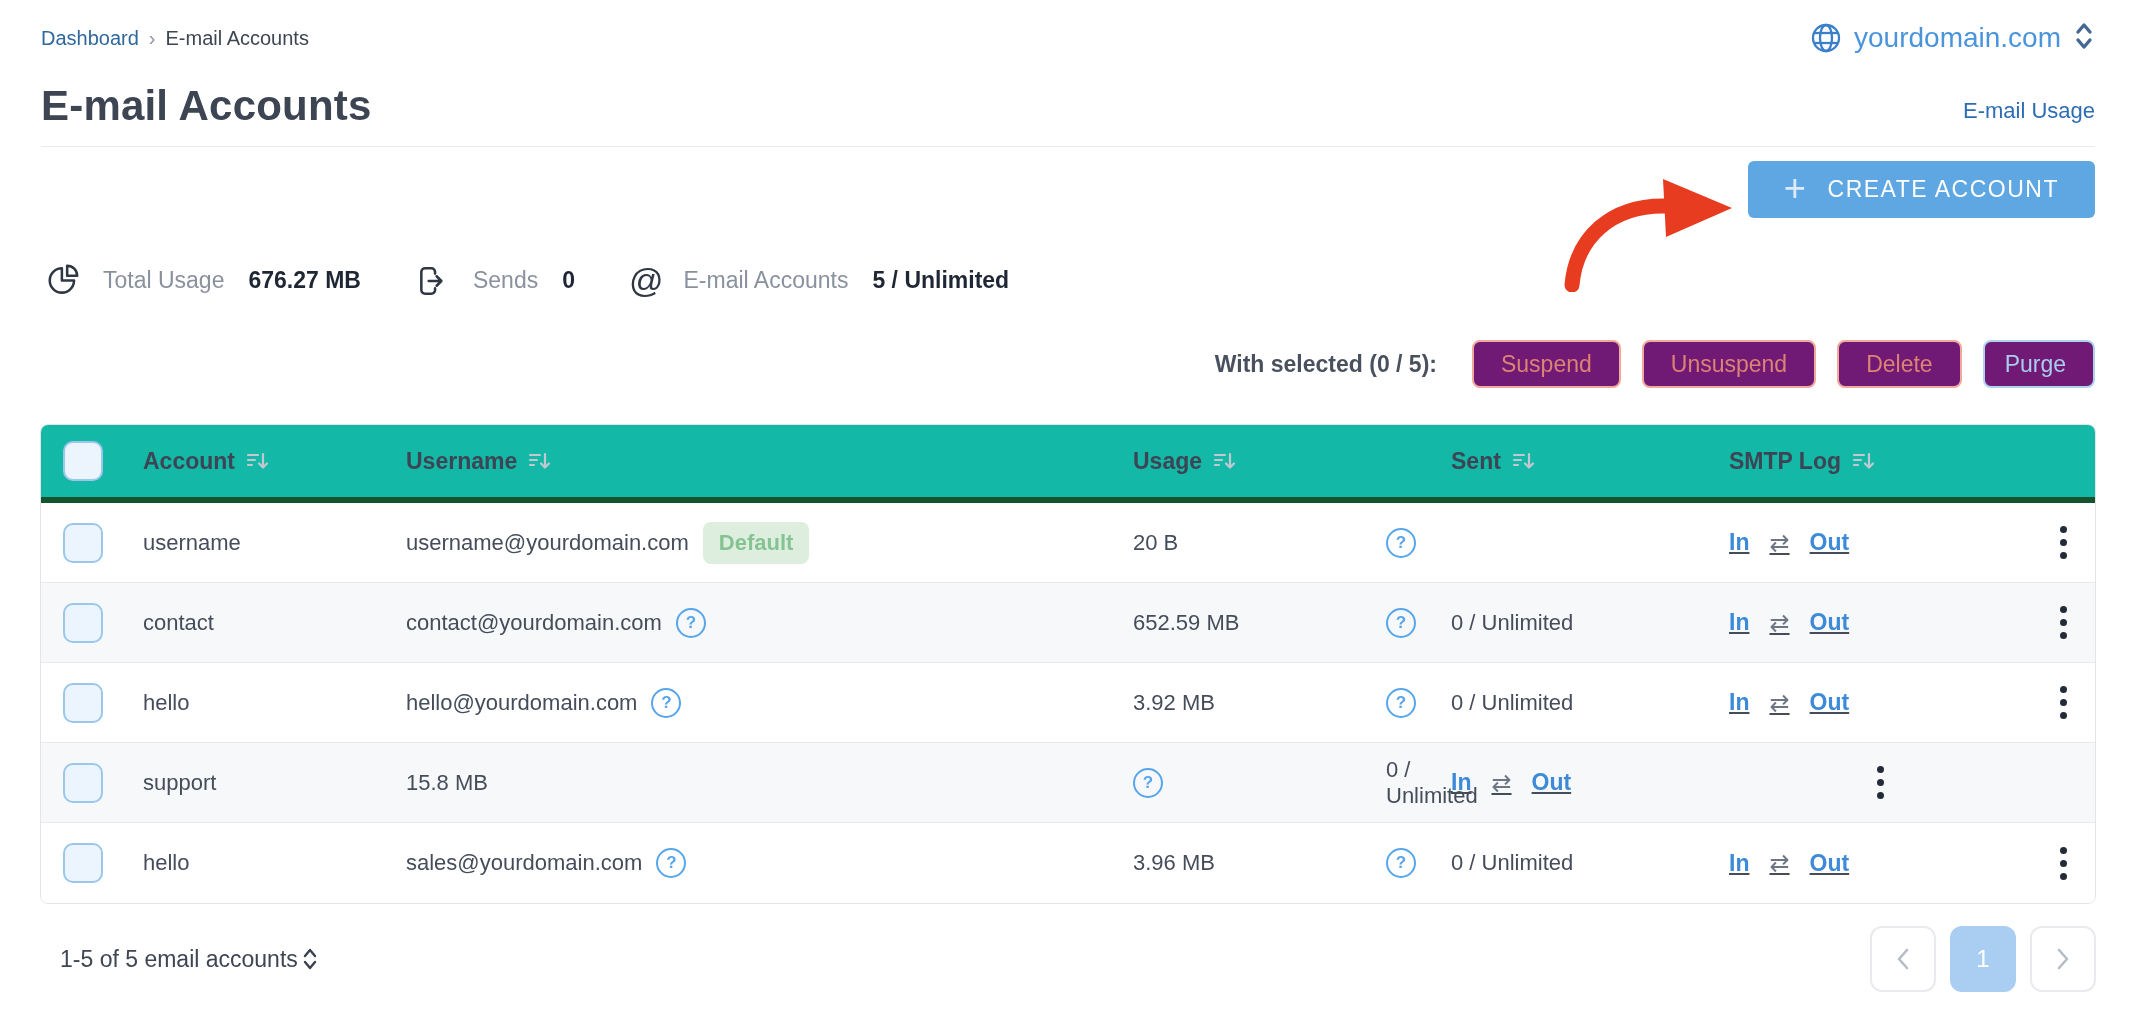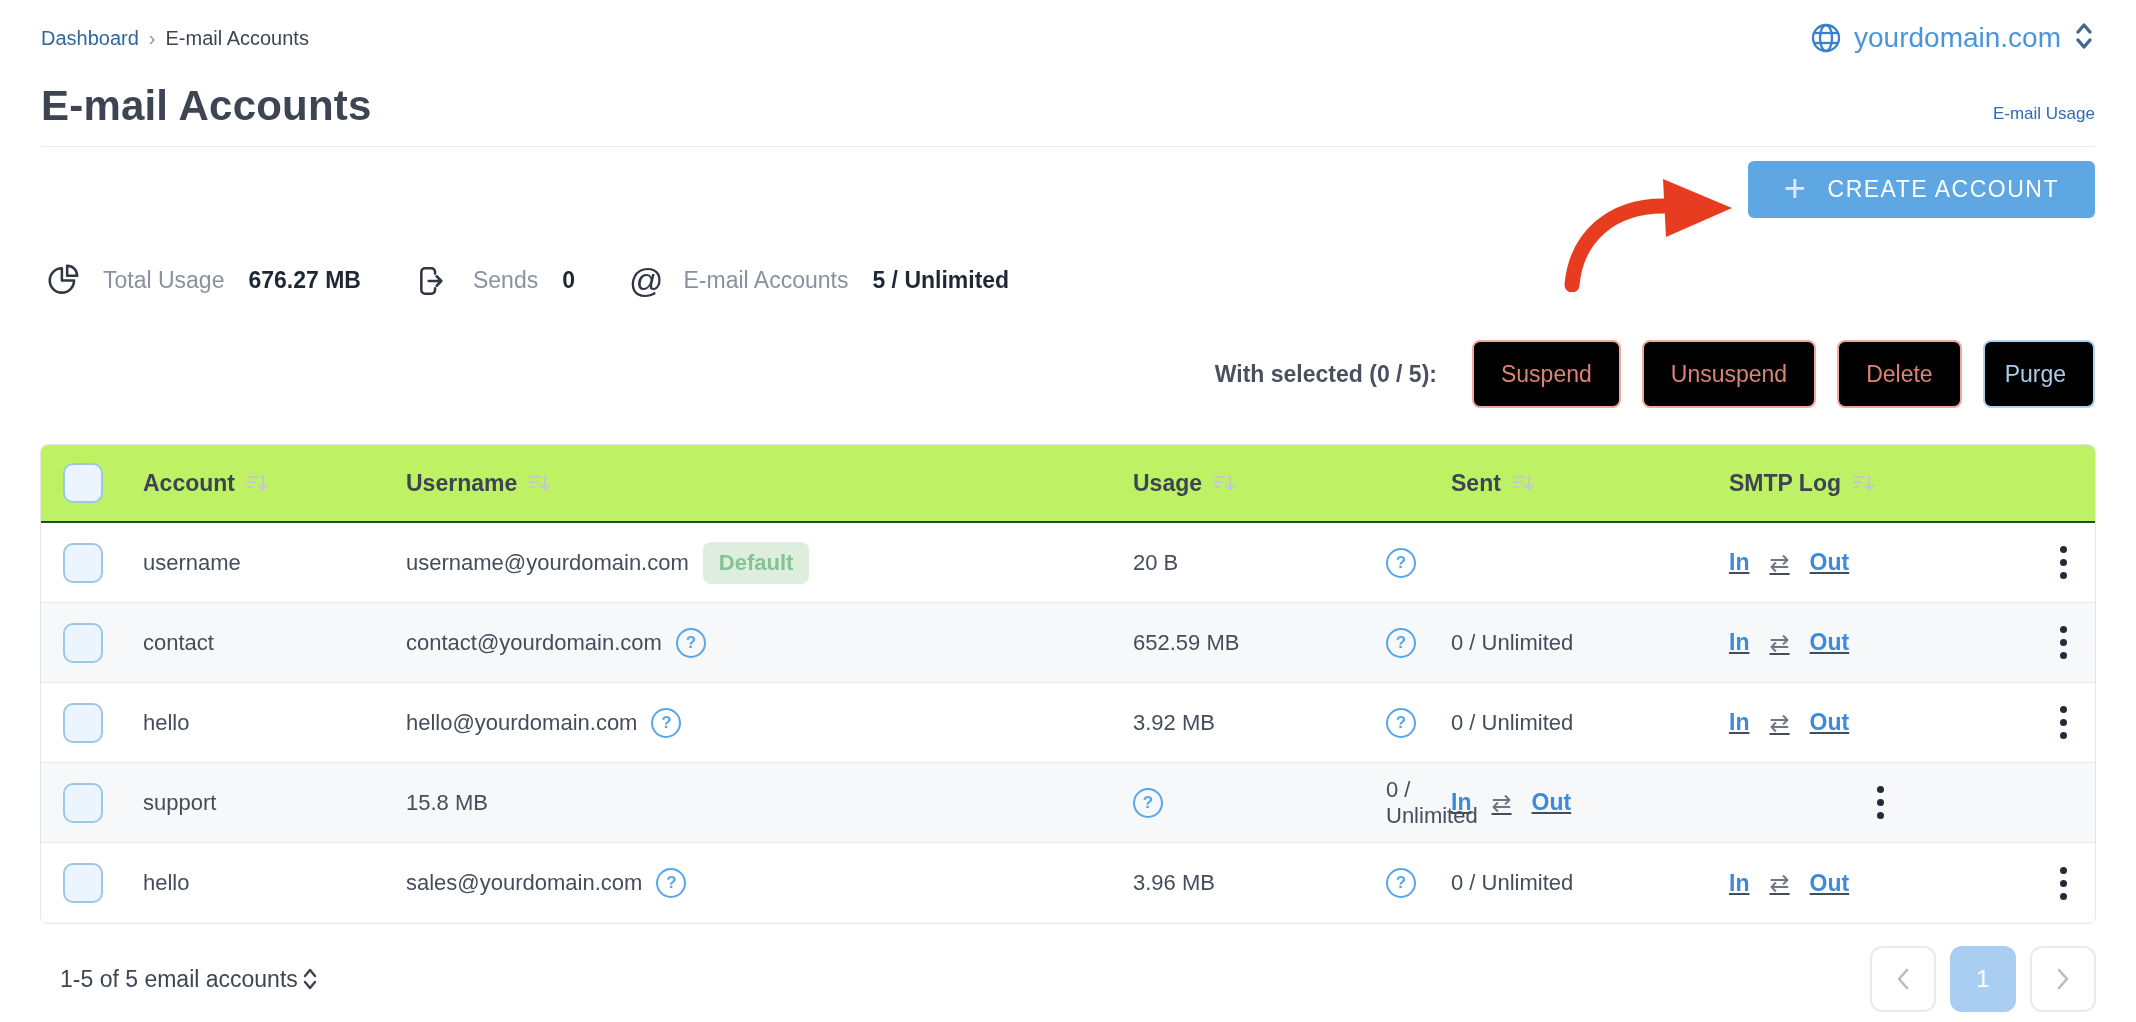--- a/index.html
+++ b/index.html
@@ -9,49 +9,49 @@
   .topbar { display:flex; justify-content:space-between; align-items:center; padding:20px 41px 0 41px; }
   .breadcrumb { font-size:20px; display:flex; align-items:center; gap:10px; }
   .crumb-link { color:#2f689c; cursor:pointer; }
   .crumb-sep { color:#8d94a0; font-size:20px; }
   .crumb-current { color:#3e4654; }
   .domain-selector { display:flex; align-items:center; gap:12px; cursor:pointer; }
   .domain-name { color:#4a94dc; font-size:28px; }
 
   .title-row { display:flex; justify-content:space-between; align-items:flex-end; padding:0 41px; margin-top:26px; }
   .page-title { font-size:42px; font-weight:600; color:#3d4553; letter-spacing:0.2px; }
-  .usage-link { color:#2d6db3; font-size:17px; padding-bottom:6px; cursor:pointer; }
+  .usage-link { color:#2d6db3; font-size:22px; padding-bottom:6px; cursor:pointer; }
 
   .divider { border-top:1px solid #e9eaec; margin:16px 41px 0 41px; }
 
   .create-row { position:relative; height:72px; }
   .create-btn { position:absolute; right:41px; top:14px; height:57px; background:#5ea7e3; border:none;
     border-radius:6px; color:#ffffff; font-size:23px; letter-spacing:1.5px; padding:0 36px;
     display:flex; align-items:center; gap:20px; cursor:pointer; font-family:inherit; }
   .plus-glyph { font-size:38px; font-weight:300; color:#ddeafa; line-height:1; margin-top:-4px; }
   .annot-arrow { position:absolute; left:1560px; top:10px; pointer-events:none; }
 
   .stats-row { display:flex; align-items:center; gap:54px; padding:0 45px; margin-top:42px; }
   .stat { display:flex; align-items:center; gap:20px; }
   .stat-icon { display:flex; align-items:center; }
   .at-glyph { font-size:34px; color:#2f3744; font-weight:500; }
   .stat-label { color:#8a919e; font-size:23px; }
   .stat-value { color:#1f2734; font-size:23px; font-weight:700; margin-left:4px; }
 
   .bulk-row { display:flex; justify-content:flex-end; align-items:center; gap:21px; padding:0 41px; margin-top:40px; }
   .bulk-label { font-size:23px; font-weight:700; color:#49505e; margin-right:14px; }
-  .bulk-btn { height:68px; border-radius:8px; background:#000000; font-size:23px; padding:0 27px;
+  .bulk-btn { height:48px; border-radius:8px; background:#701a75; font-size:23px; padding:0 27px;
     cursor:pointer; font-family:inherit; }
   .bulk-danger { border:2px solid #f0a99c; color:#dd8374; }
   .bulk-info { border:2px solid #aed3f2; color:#a9cdec;padding-left:20px; }
 
   .accounts-table { margin:36px 40px 0 40px; border:1px solid #e2e4e8; border-radius:8px; overflow:hidden; }
   .tgrid { display:grid; grid-template-columns:80px 263px 727px 253px 65px 278px 302px 1fr;
     align-items:center; padding-left:22px; }
-  .thead { height:78px; border-bottom:2px solid #14532d; background:#bef264; }
+  .thead { height:78px; border-bottom:6px solid #14532d; background:#14b8a6; }
   .th { display:flex; align-items:center; gap:10px; font-size:23px; font-weight:700; color:#3d4554; cursor:pointer; }
   .trow { height:80px; background:#ffffff; border-bottom:1px solid #e7e9eb; }
   .trow:last-child { border-bottom:none; }
   .trow.alt { background:#f6f8fa; }
   .cell { font-size:22px; color:#454d5b; display:flex; align-items:center; gap:14px; }
 
   .checkbox { width:40px; height:40px; border:2px solid #9cc7ec; border-radius:10px; background:#ecf5fd; cursor:pointer; }
 
   .badge-default { background:#ddeede; color:#85c393; font-weight:700; font-size:22px;
     border-radius:8px; padding:8px 16px; }

